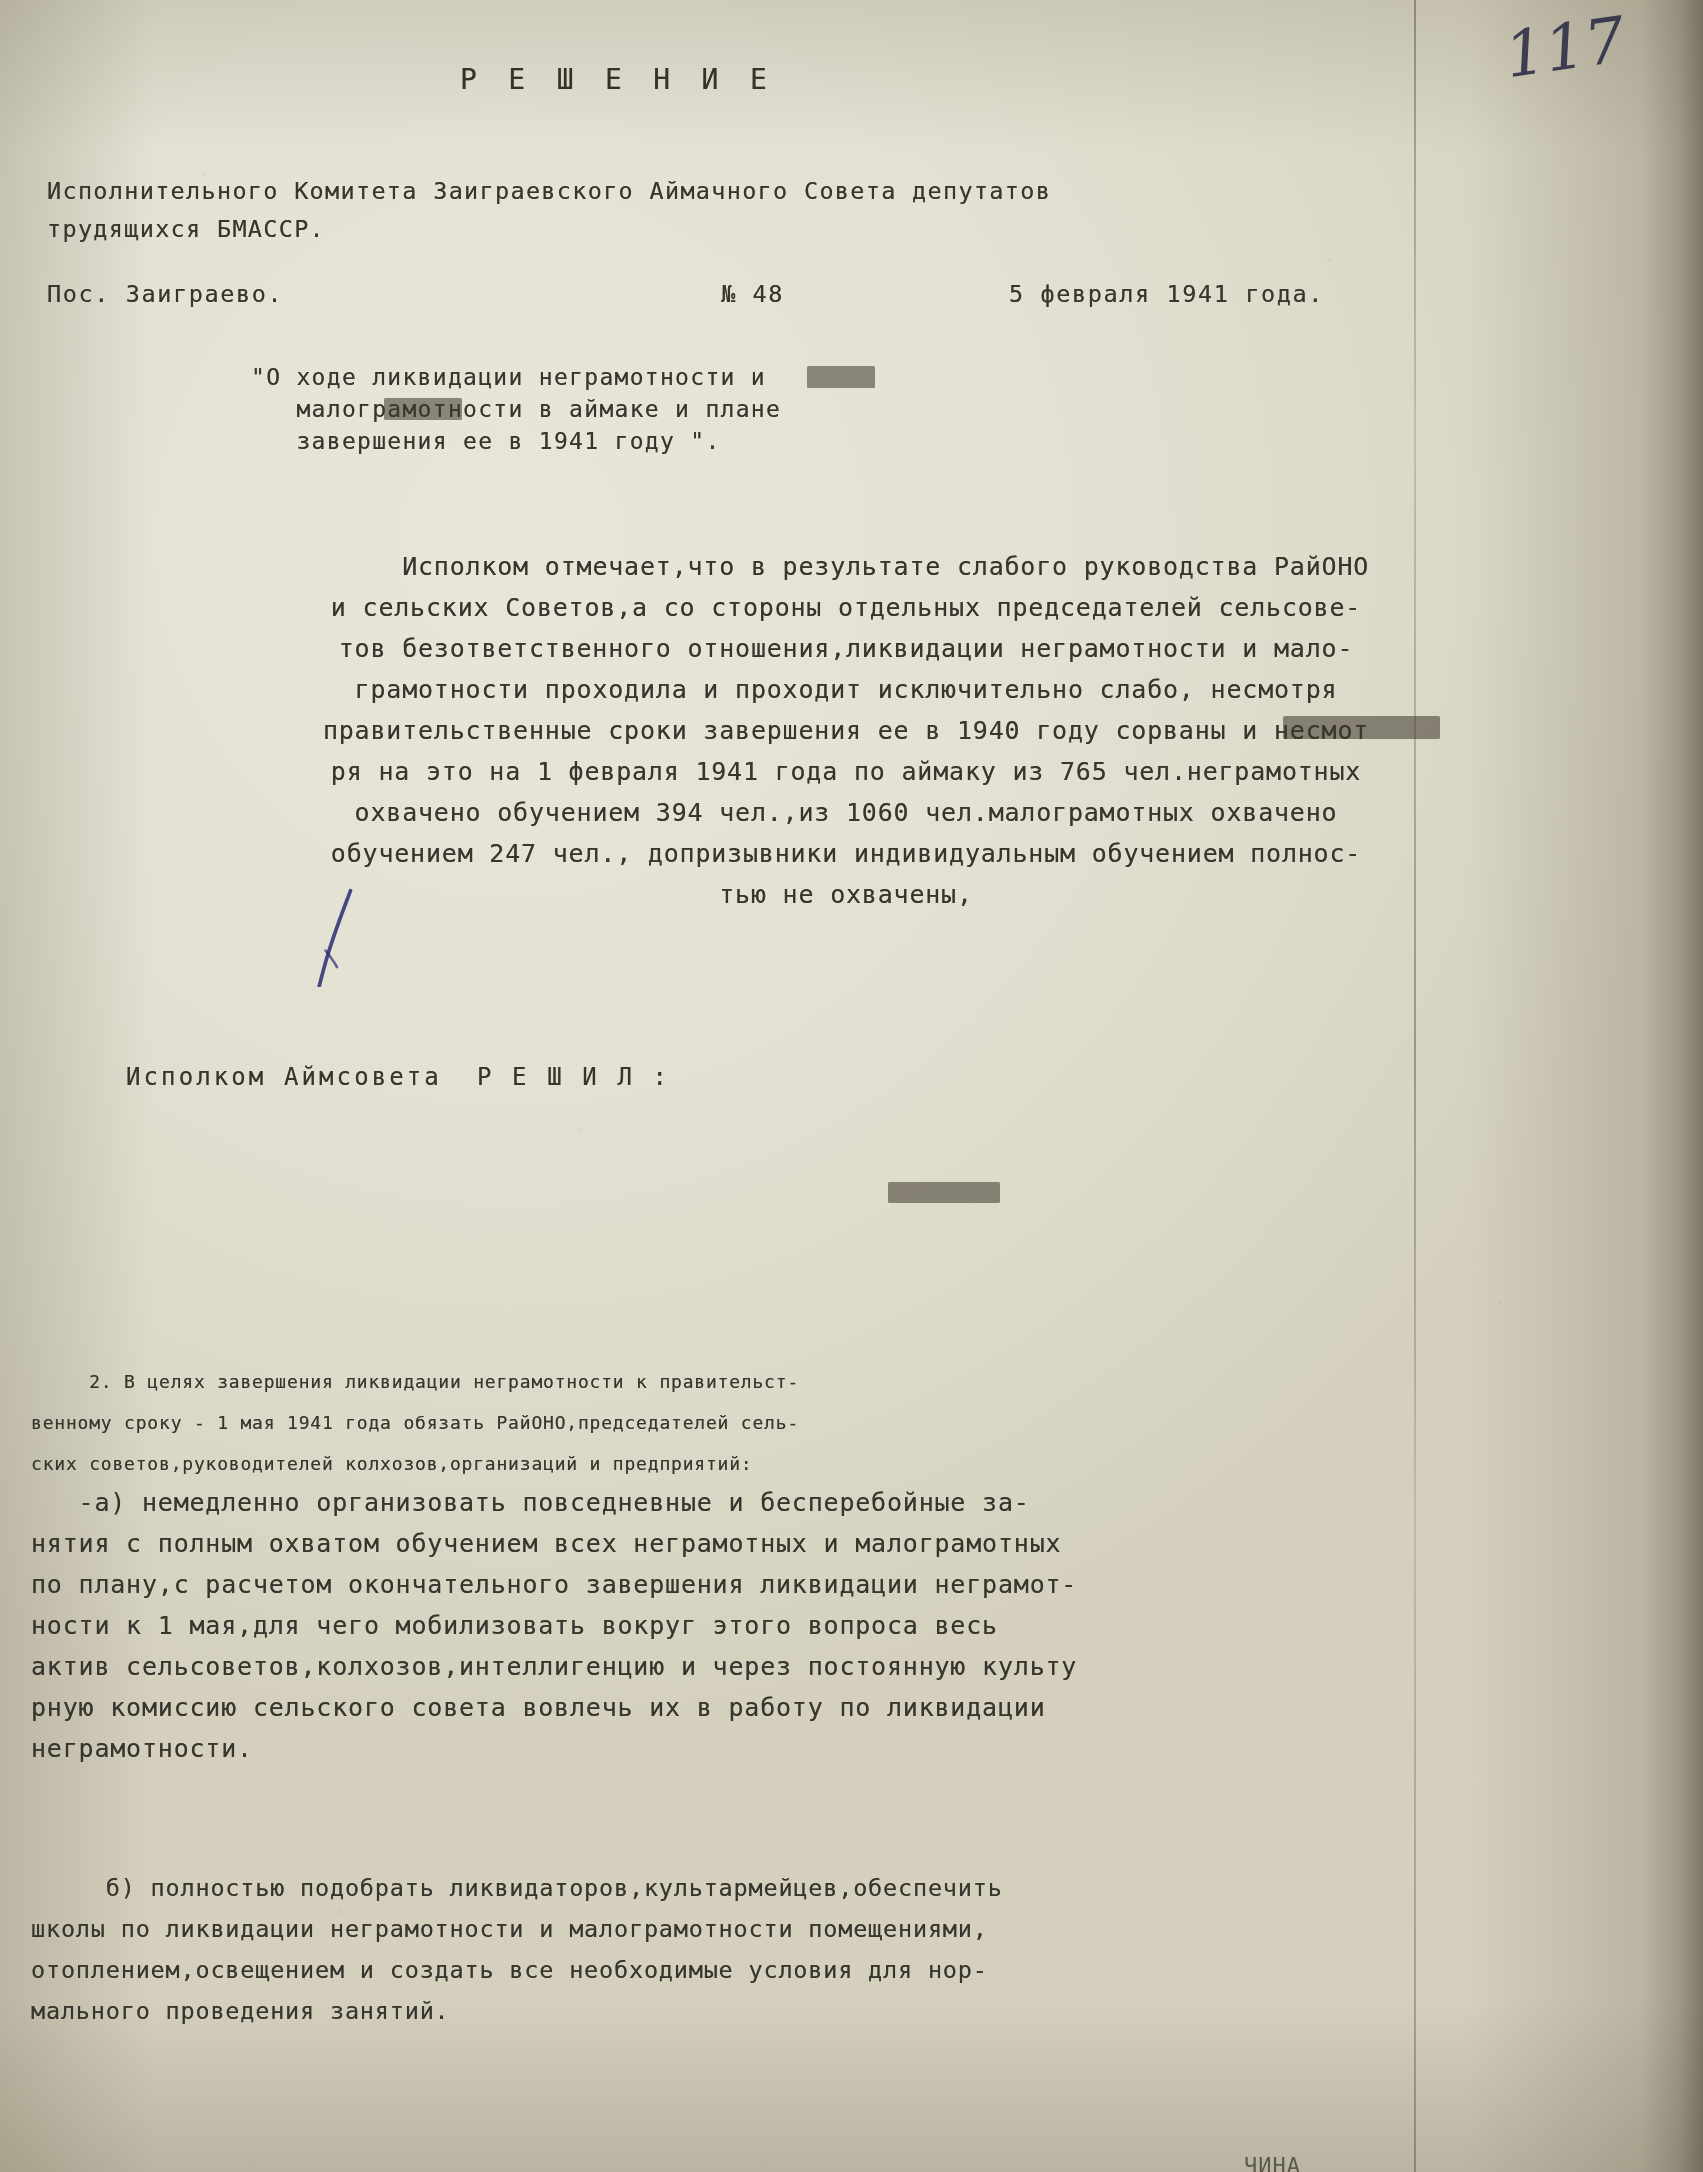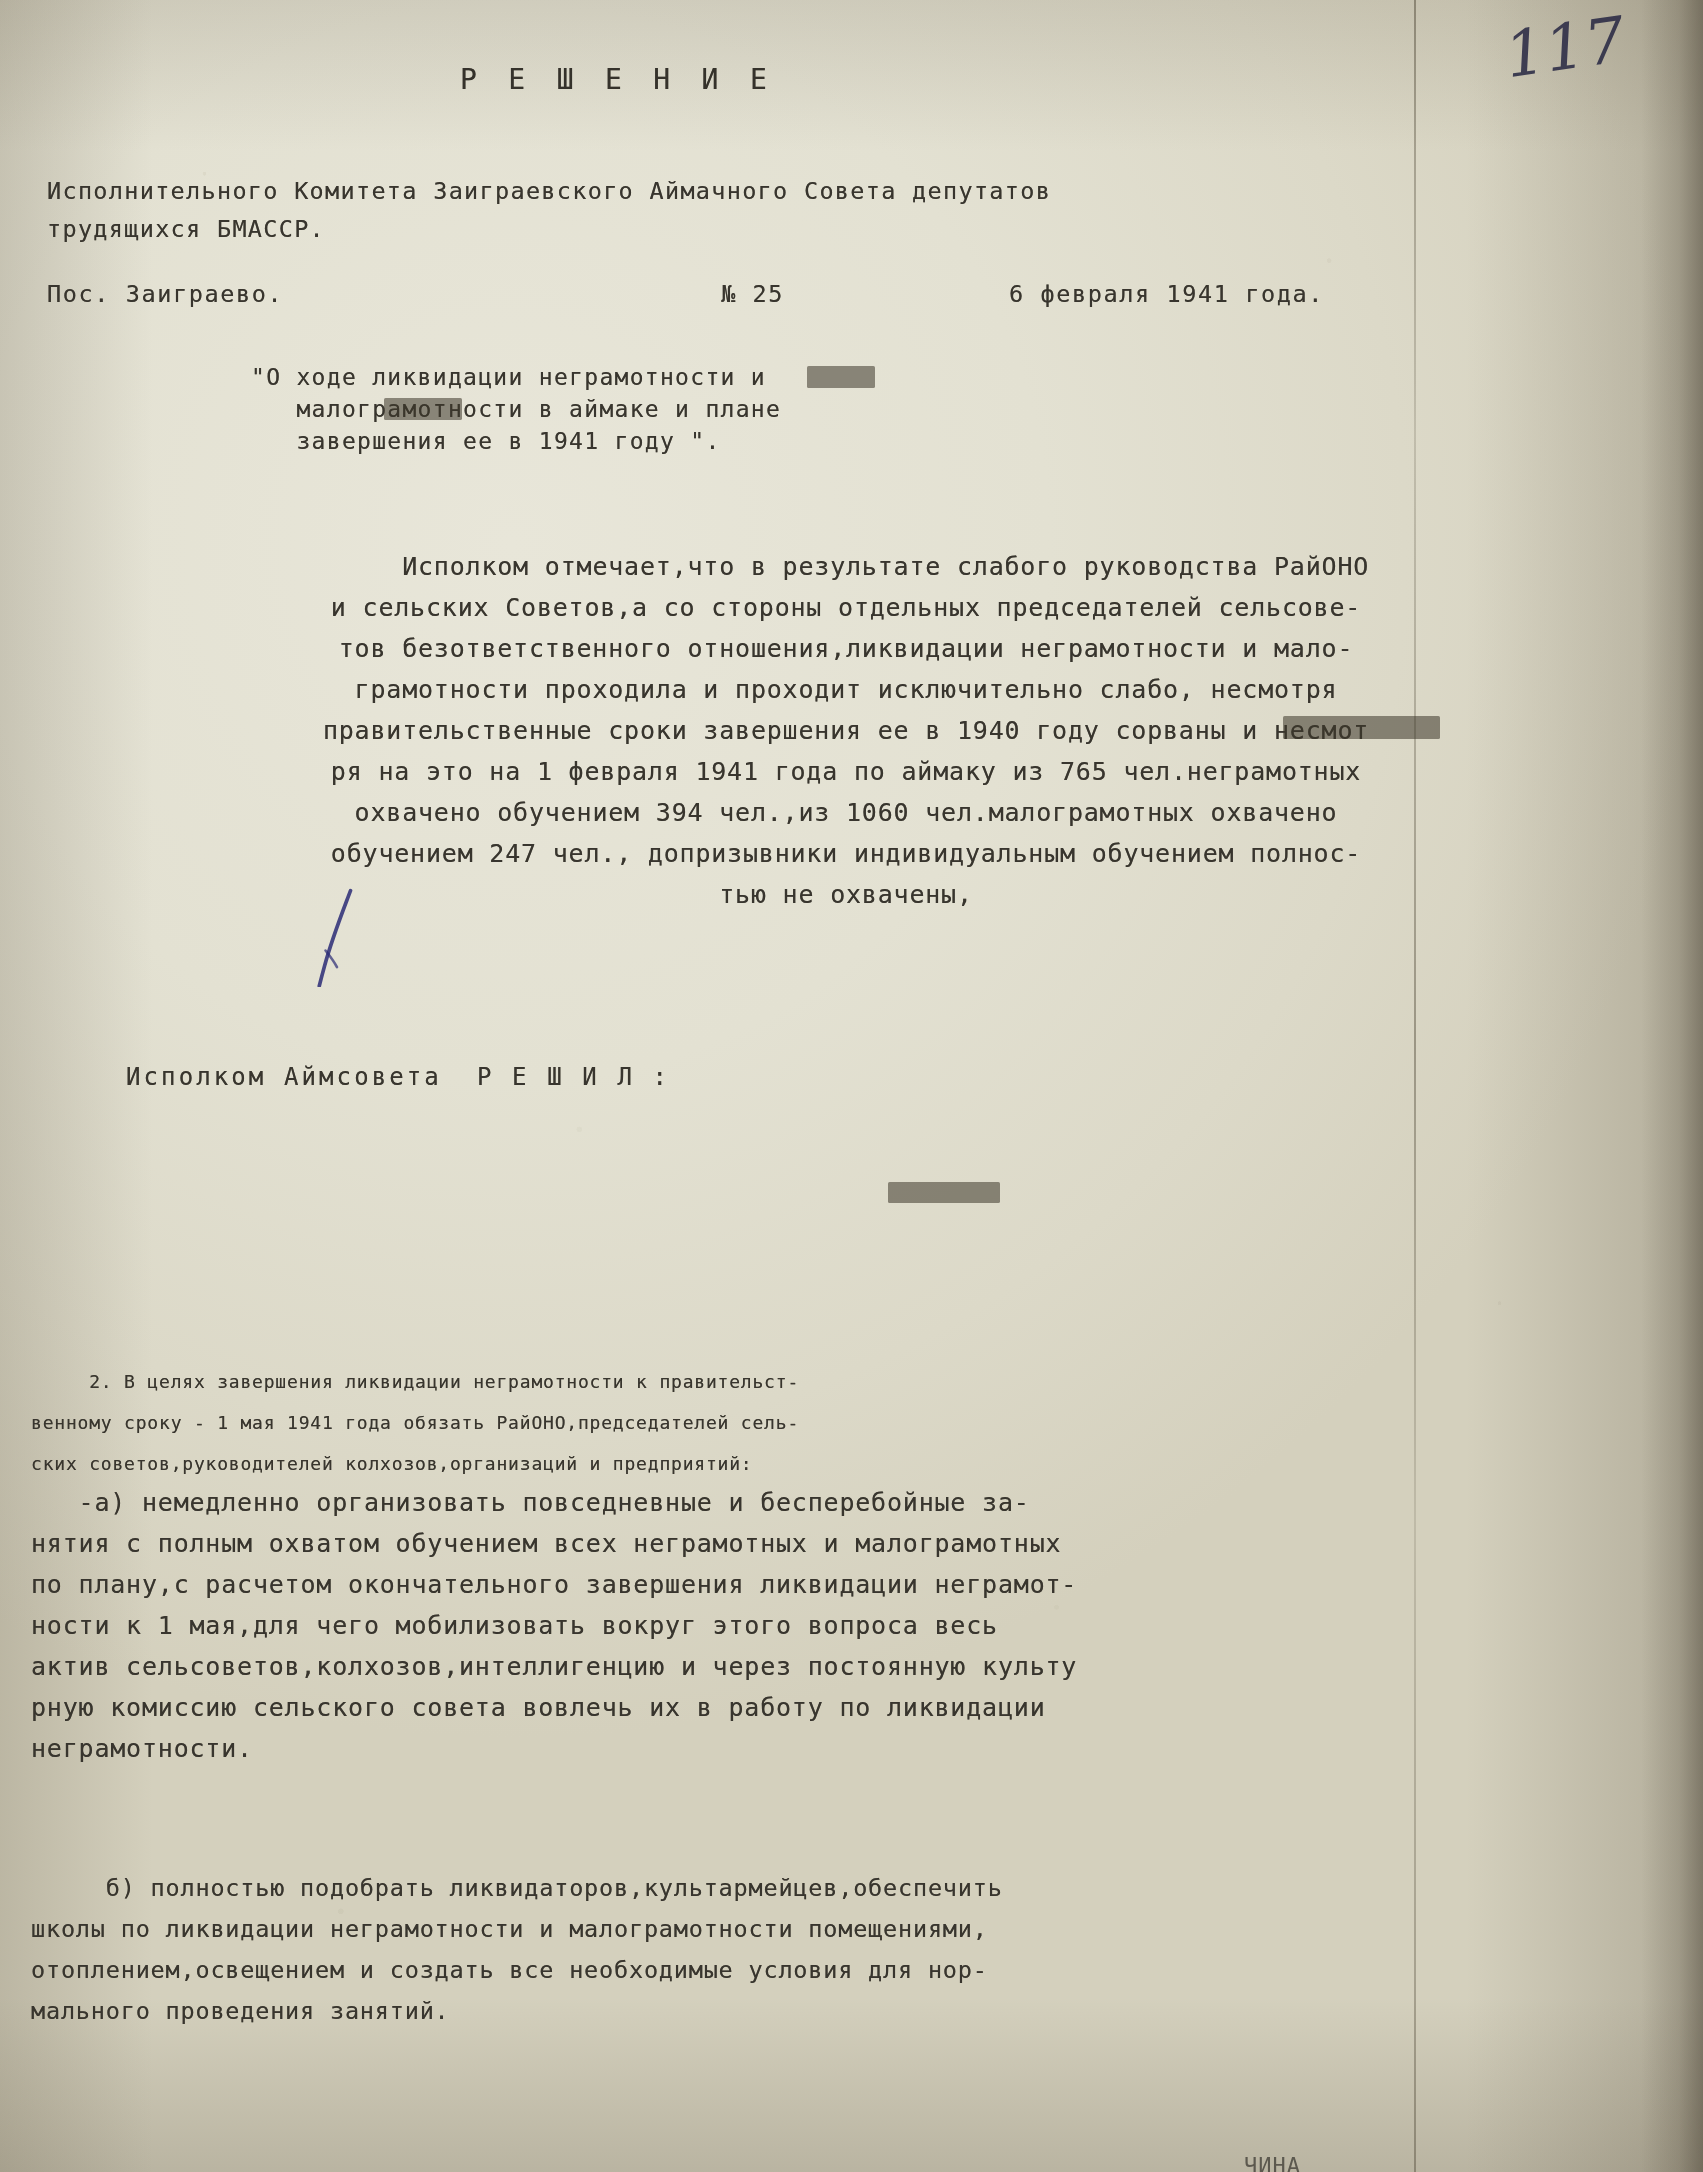--- a/index.html
+++ b/index.html
@@ -223,23 +223,23 @@
   <div class="edge-shadow"></div>
   <div class="crease"></div>
 
   <div class="typed" id="doc-title">Р Е Ш Е Н И Е</div>
 
   <div class="typed" id="issuer">Исполнительного Комитета Заиграевского Аймачного Совета депутатов
 трудящихся БМАССР.</div>
 
   <div class="typed" id="place">Пос. Заиграево.</div>
 
-  <div class="typed" id="doc-number">№ 25</div>
-
-  <div class="typed" id="doc-date">6 февраля 1941 года.</div>
+  <div class="typed" id="doc-number">№ 48</div>
+
+  <div class="typed" id="doc-date">5 февраля 1941 года.</div>
 
   <div class="typed" id="subject">"О ходе ликвидации неграмотности и
    малограмотности в аймаке и плане
    завершения ее в 1941 году ".</div>
 
   <div class="overstrike" style="left:807px; top:366px; width:68px; height:22px;"></div>
   <div class="overstrike" style="left:384px; top:398px; width:78px; height:22px;"></div>
 
   <div class="typed" id="preamble">     Исполком отмечает,что в результате слабого руководства РайОНО
 и сельских Советов,а со стороны отдельных председателей сельсове-

